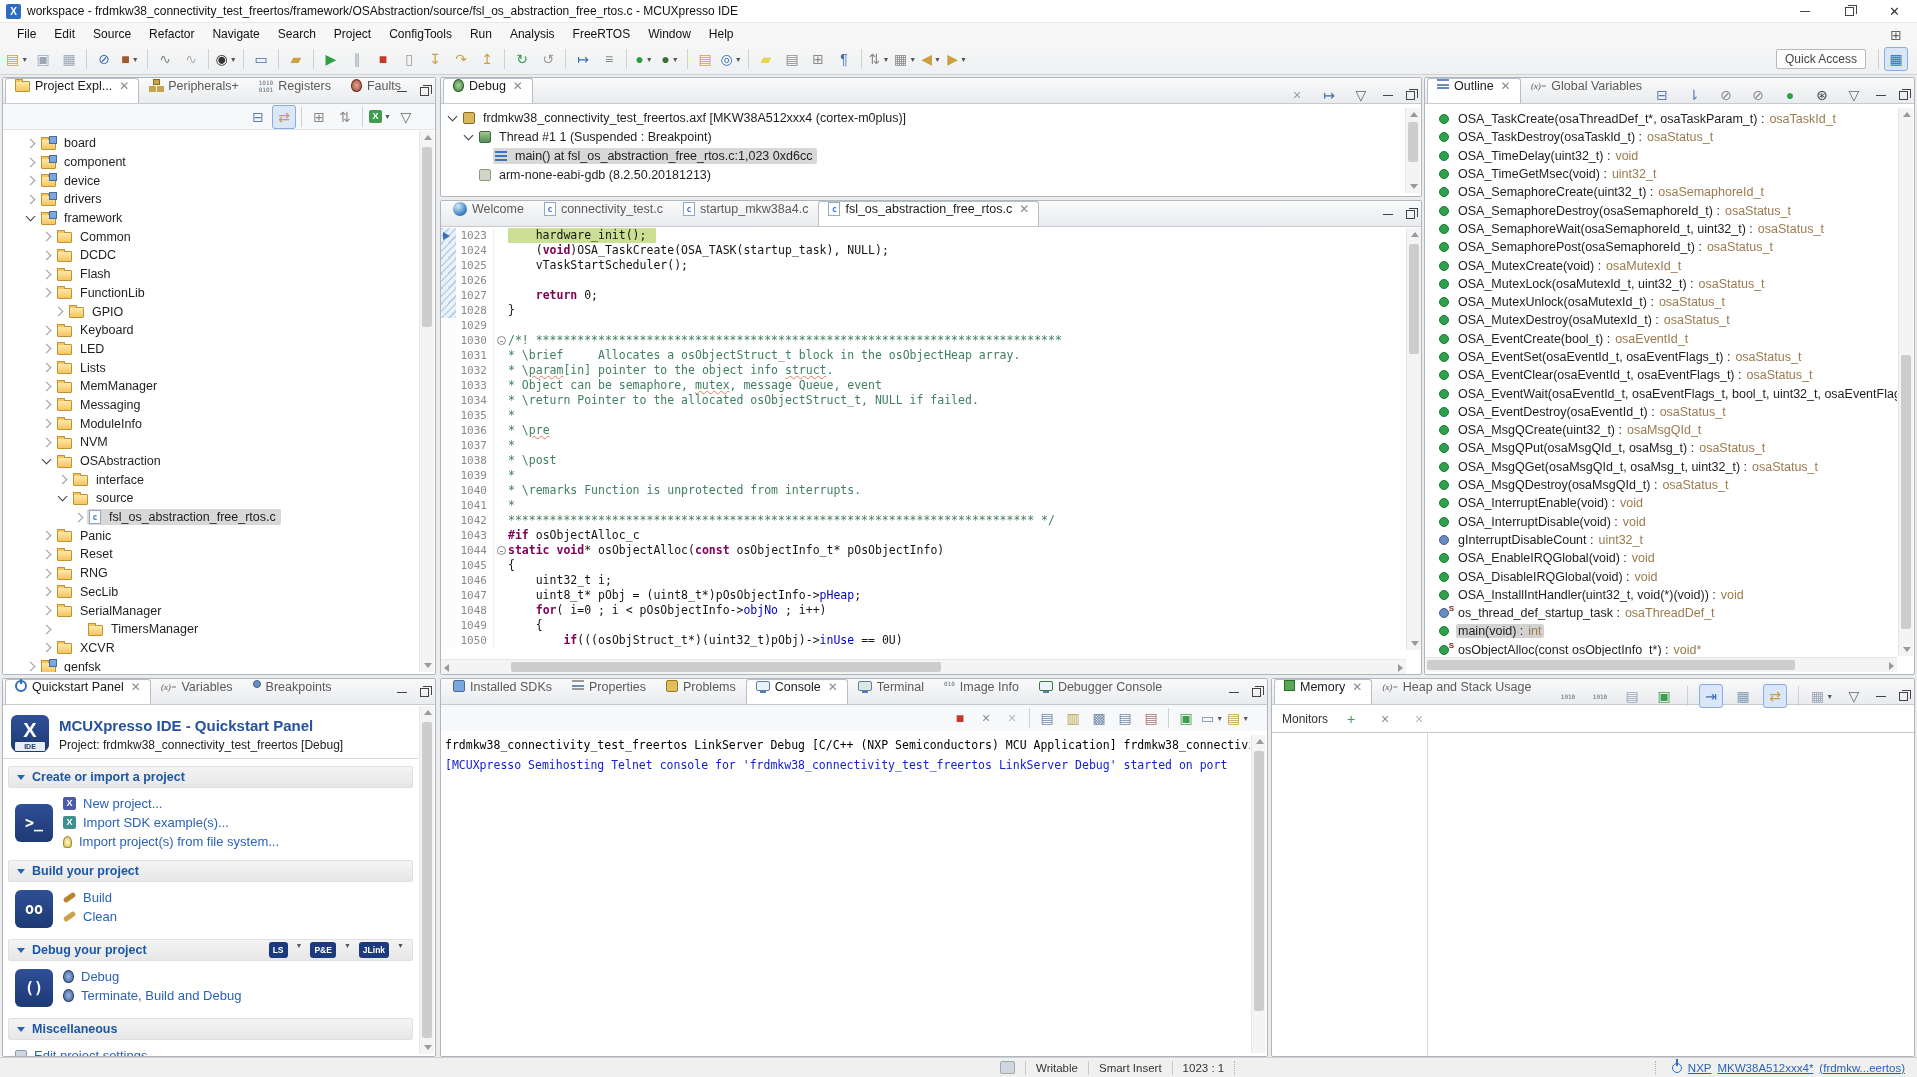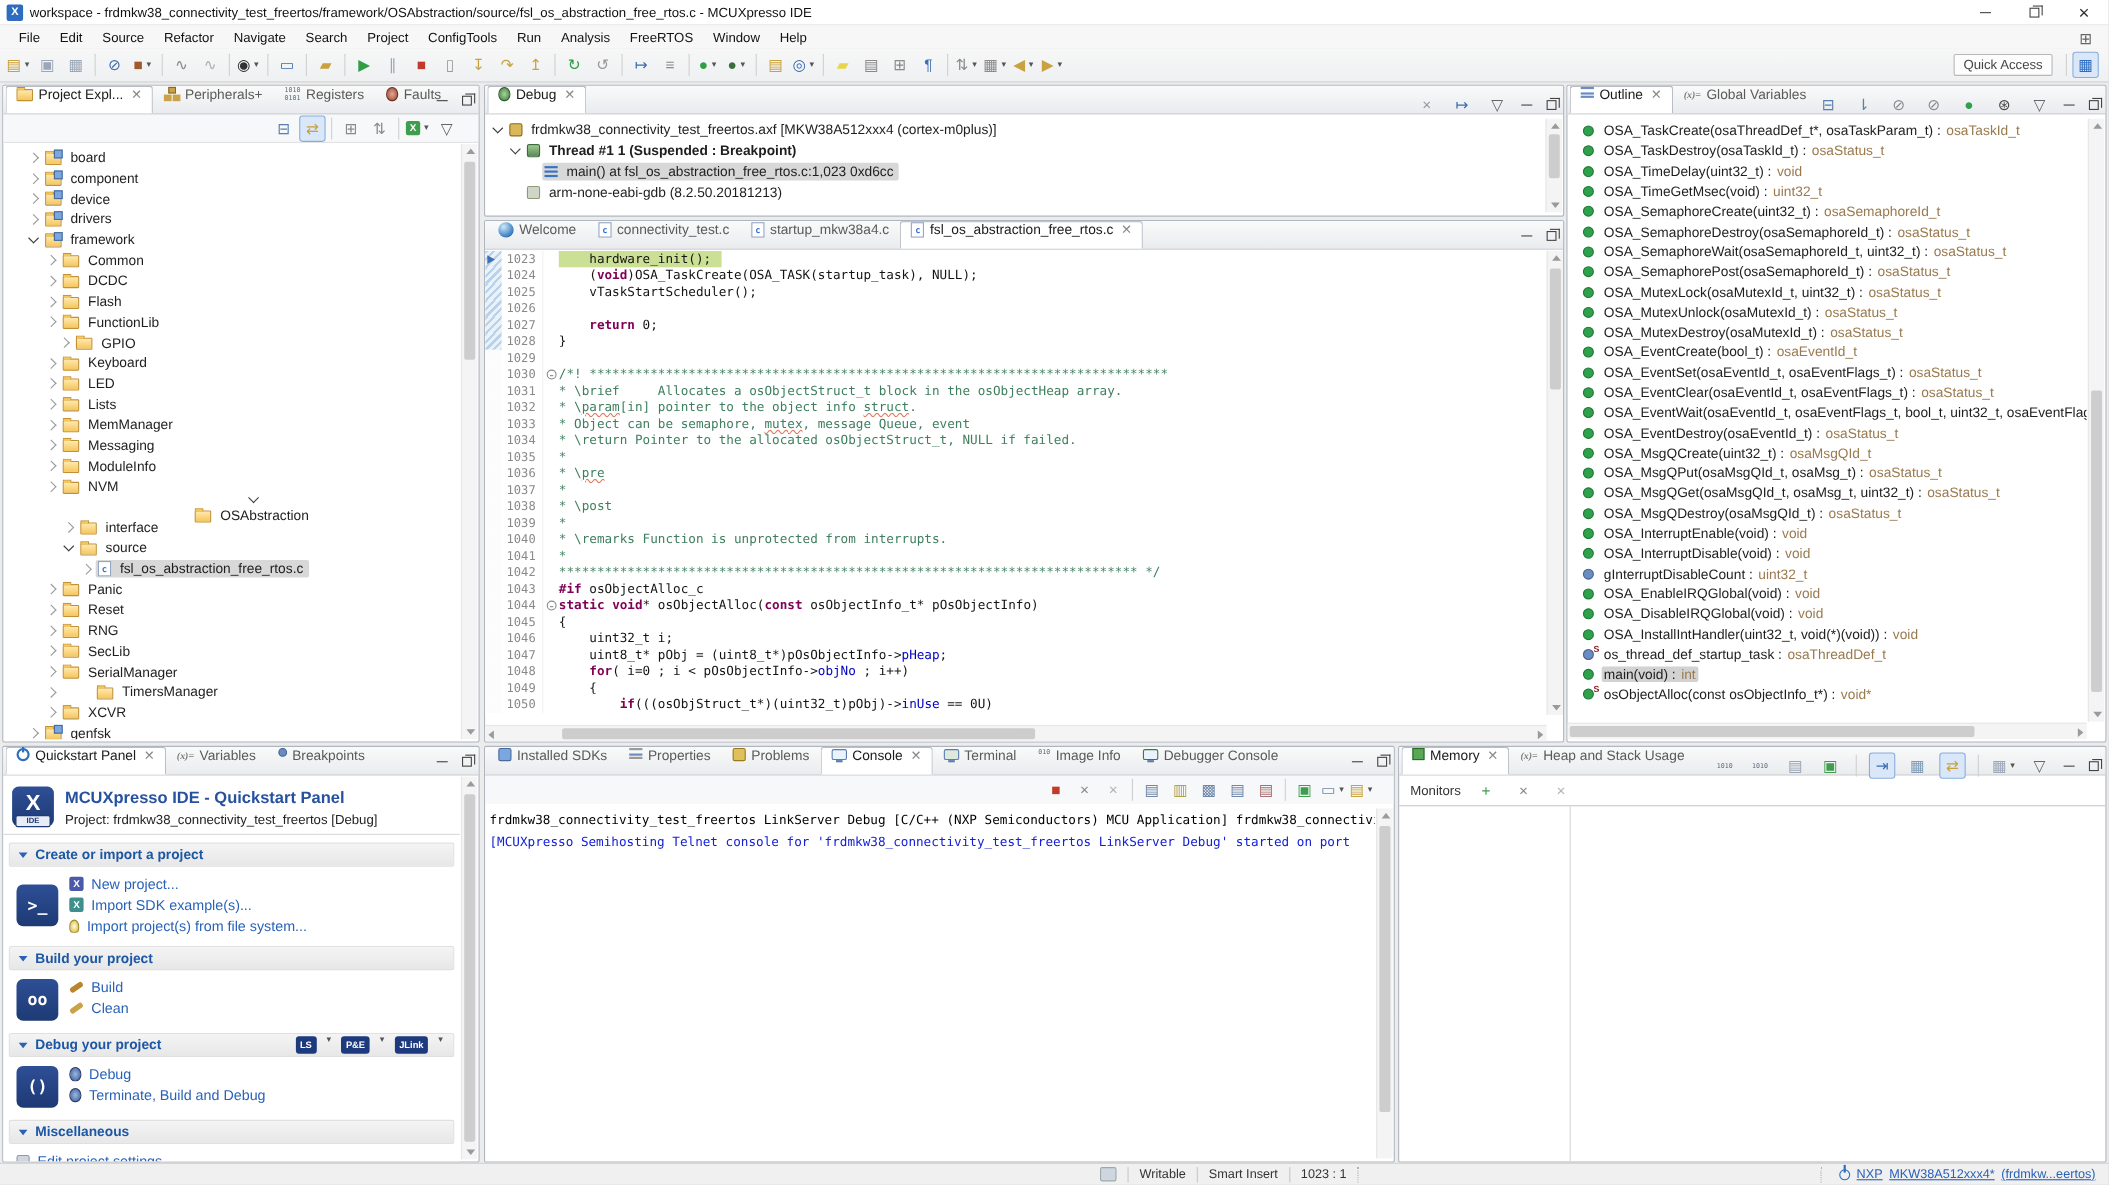--- a/index.html
+++ b/index.html
@@ -509,21 +509,21 @@
             <span class="lbl">ModuleInfo</span>
           </span>
         </div>
         <div class="trow" style="padding-left: 40px;">
           <span class="chev chev-r"></span>
           <span class="lblwrap">
             <span class="ic ic-folder"></span>
             <span class="lbl">NVM</span>
           </span>
         </div>
-        <div class="trow" style="padding-left: 40px; flex-direction: column;">
+        <div class="trow" style="padding-left: 40px;">
           <span class="chev chev-d"></span>
           <span class="lblwrap">
             <span class="ic ic-folder"></span>
             <span class="lbl">OSAbstraction</span>
           </span>
         </div>
         <div class="trow" style="padding-left: 56px;">
           <span class="chev chev-r"></span>
           <span class="lblwrap">
             <span class="ic ic-folder"></span>
@@ -634,21 +634,21 @@
         </div>
     </div>
     <div id="debug-tree">
         <div class="trow" style="padding-left: 8px;">
           <span class="chev chev-d"></span>
           <span class="lblwrap">
             <span class="ic ic-box" style="background: rgb(216, 184, 90); border: 1px solid rgb(138, 106, 32);"></span>
             <span class="lbl">frdmkw38_connectivity_test_freertos.axf [MKW38A512xxx4 (cortex-m0plus)]</span>
           </span>
         </div>
-        <div class="trow" style="padding-left: 24px; font-weight: bold;">
+        <div class="trow" style="padding-left: 24px;">
           <span class="chev chev-d"></span>
           <span class="lblwrap">
             <span class="ic ic-box" style="background: linear-gradient(rgb(158, 201, 143), rgb(90, 138, 90)); border: 1px solid rgb(58, 106, 58);"></span>
             <span class="lbl">Thread #1 1 (Suspended : Breakpoint)</span>
           </span>
         </div>
         <div class="trow sel" style="padding-left: 40px;">
           <span class="chev chev-none"></span>
           <span class="lblwrap">
             <span class="ic ic-frame"></span>
@@ -975,20 +975,27 @@
           <span class="lblwrap">
             <span>OSA_SemaphoreWait(osaSemaphoreId_t, uint32_t) : </span>
             <span class="typ">osaStatus_t</span>
           </span>
         </div>
         <div class="orow">
           <span class="ic ic-circ g"></span>
           <span class="lblwrap">
             <span>OSA_SemaphorePost(osaSemaphoreId_t) : </span>
             <span class="typ">osaStatus_t</span>
+          </span>
+        </div>
+        <div class="orow">
+          <span class="ic ic-circ g"></span>
+          <span class="lblwrap">
+            <span>OSA_MutexCreate(void) : </span>
+            <span class="typ">osaMutexId_t</span>
           </span>
         </div>
         <div class="orow">
           <span class="ic ic-circ g"></span>
           <span class="lblwrap">
             <span>OSA_MutexLock(osaMutexId_t, uint32_t) : </span>
             <span class="typ">osaStatus_t</span>
           </span>
         </div>
         <div class="orow">

